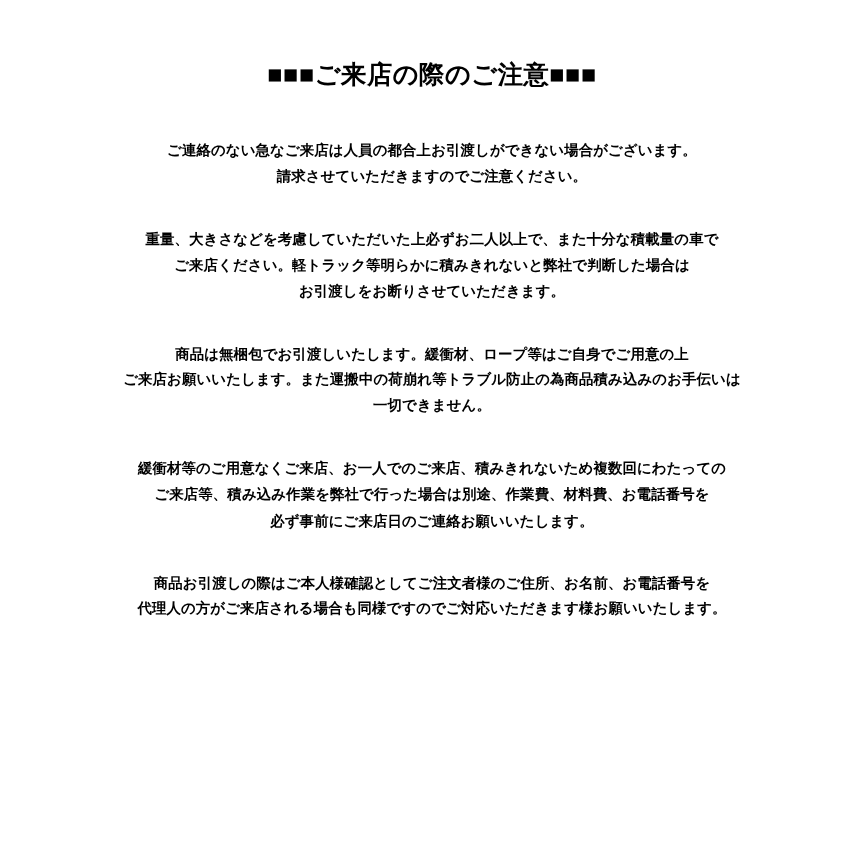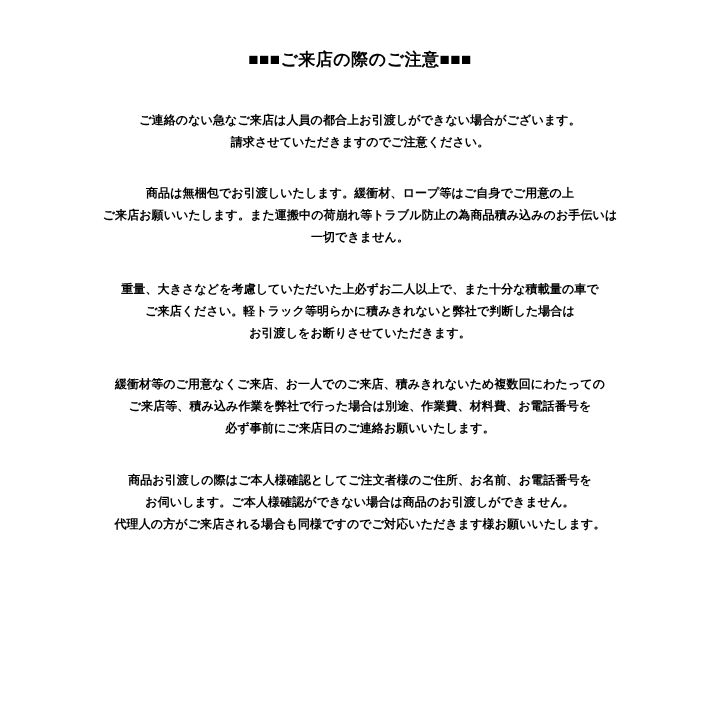--- a/index.html
+++ b/index.html
@@ -17,21 +17,21 @@
   .page {
     width: 720px;
     height: 720px;
     box-sizing: border-box;
     padding: 48px 18px 20px 18px;
     display: flex;
     flex-direction: column;
     align-items: center;
   }
   .notice-title {
-    font-size: 17px;
+    font-size: 21px;
     font-weight: bold;
     text-align: center;
     letter-spacing: 0.5px;
     margin: 0 0 38px 0;
     line-height: 1.4;
   }
   .para {
     width: 100%;
     text-align: center;
     font-size: 12px;
@@ -57,36 +57,35 @@
 <div class="page">
 
   <h1 class="notice-title">■■■ご来店の際のご注意■■■</h1>
 
   <p class="para">
     <span class="line">ご連絡のない急なご来店は人員の都合上お引渡しができない場合がございます。</span>
     <span class="line">請求させていただきますのでご注意ください。</span>
   </p>
 
   <p class="para">
+    <span class="line">重量、大きさなどを考慮していただいた上必ずお二人以上で、また十分な積載量の車で</span>
+    <span class="line">ご来店ください。軽トラック等明らかに積みきれないと弊社で判断した場合は</span>
+    <span class="line">お引渡しをお断りさせていただきます。</span>
+  </p>
+
+  <p class="para">
     <span class="line">商品は無梱包でお引渡しいたします。緩衝材、ロープ等はご自身でご用意の上</span>
     <span class="line">ご来店お願いいたします。また運搬中の荷崩れ等トラブル防止の為商品積み込みのお手伝いは</span>
     <span class="line">一切できません。</span>
-  </p>
-
-  <p class="para">
-    <span class="line">重量、大きさなどを考慮していただいた上必ずお二人以上で、また十分な積載量の車で</span>
-    <span class="line">ご来店ください。軽トラック等明らかに積みきれないと弊社で判断した場合は</span>
-    <span class="line">お引渡しをお断りさせていただきます。</span>
   </p>
 
   <p class="para gap-large">
     <span class="line">緩衝材等のご用意なくご来店、お一人でのご来店、積みきれないため複数回にわたっての</span>
     <span class="line">ご来店等、積み込み作業を弊社で行った場合は別途、作業費、材料費、お電話番号を</span>
     <span class="line">必ず事前にご来店日のご連絡お願いいたします。</span>
   </p>
 
   <p class="para">
     <span class="line">商品お引渡しの際はご本人様確認としてご注文者様のご住所、お名前、お電話番号を</span>
-    <span class="line">お伺いします。ご本人様確認ができない場合は商品のお引渡しができません。</span>
     <span class="line">代理人の方がご来店される場合も同様ですのでご対応いただきます様お願いいたします。</span>
   </p>
 
 </div>
 
 </body></html>

